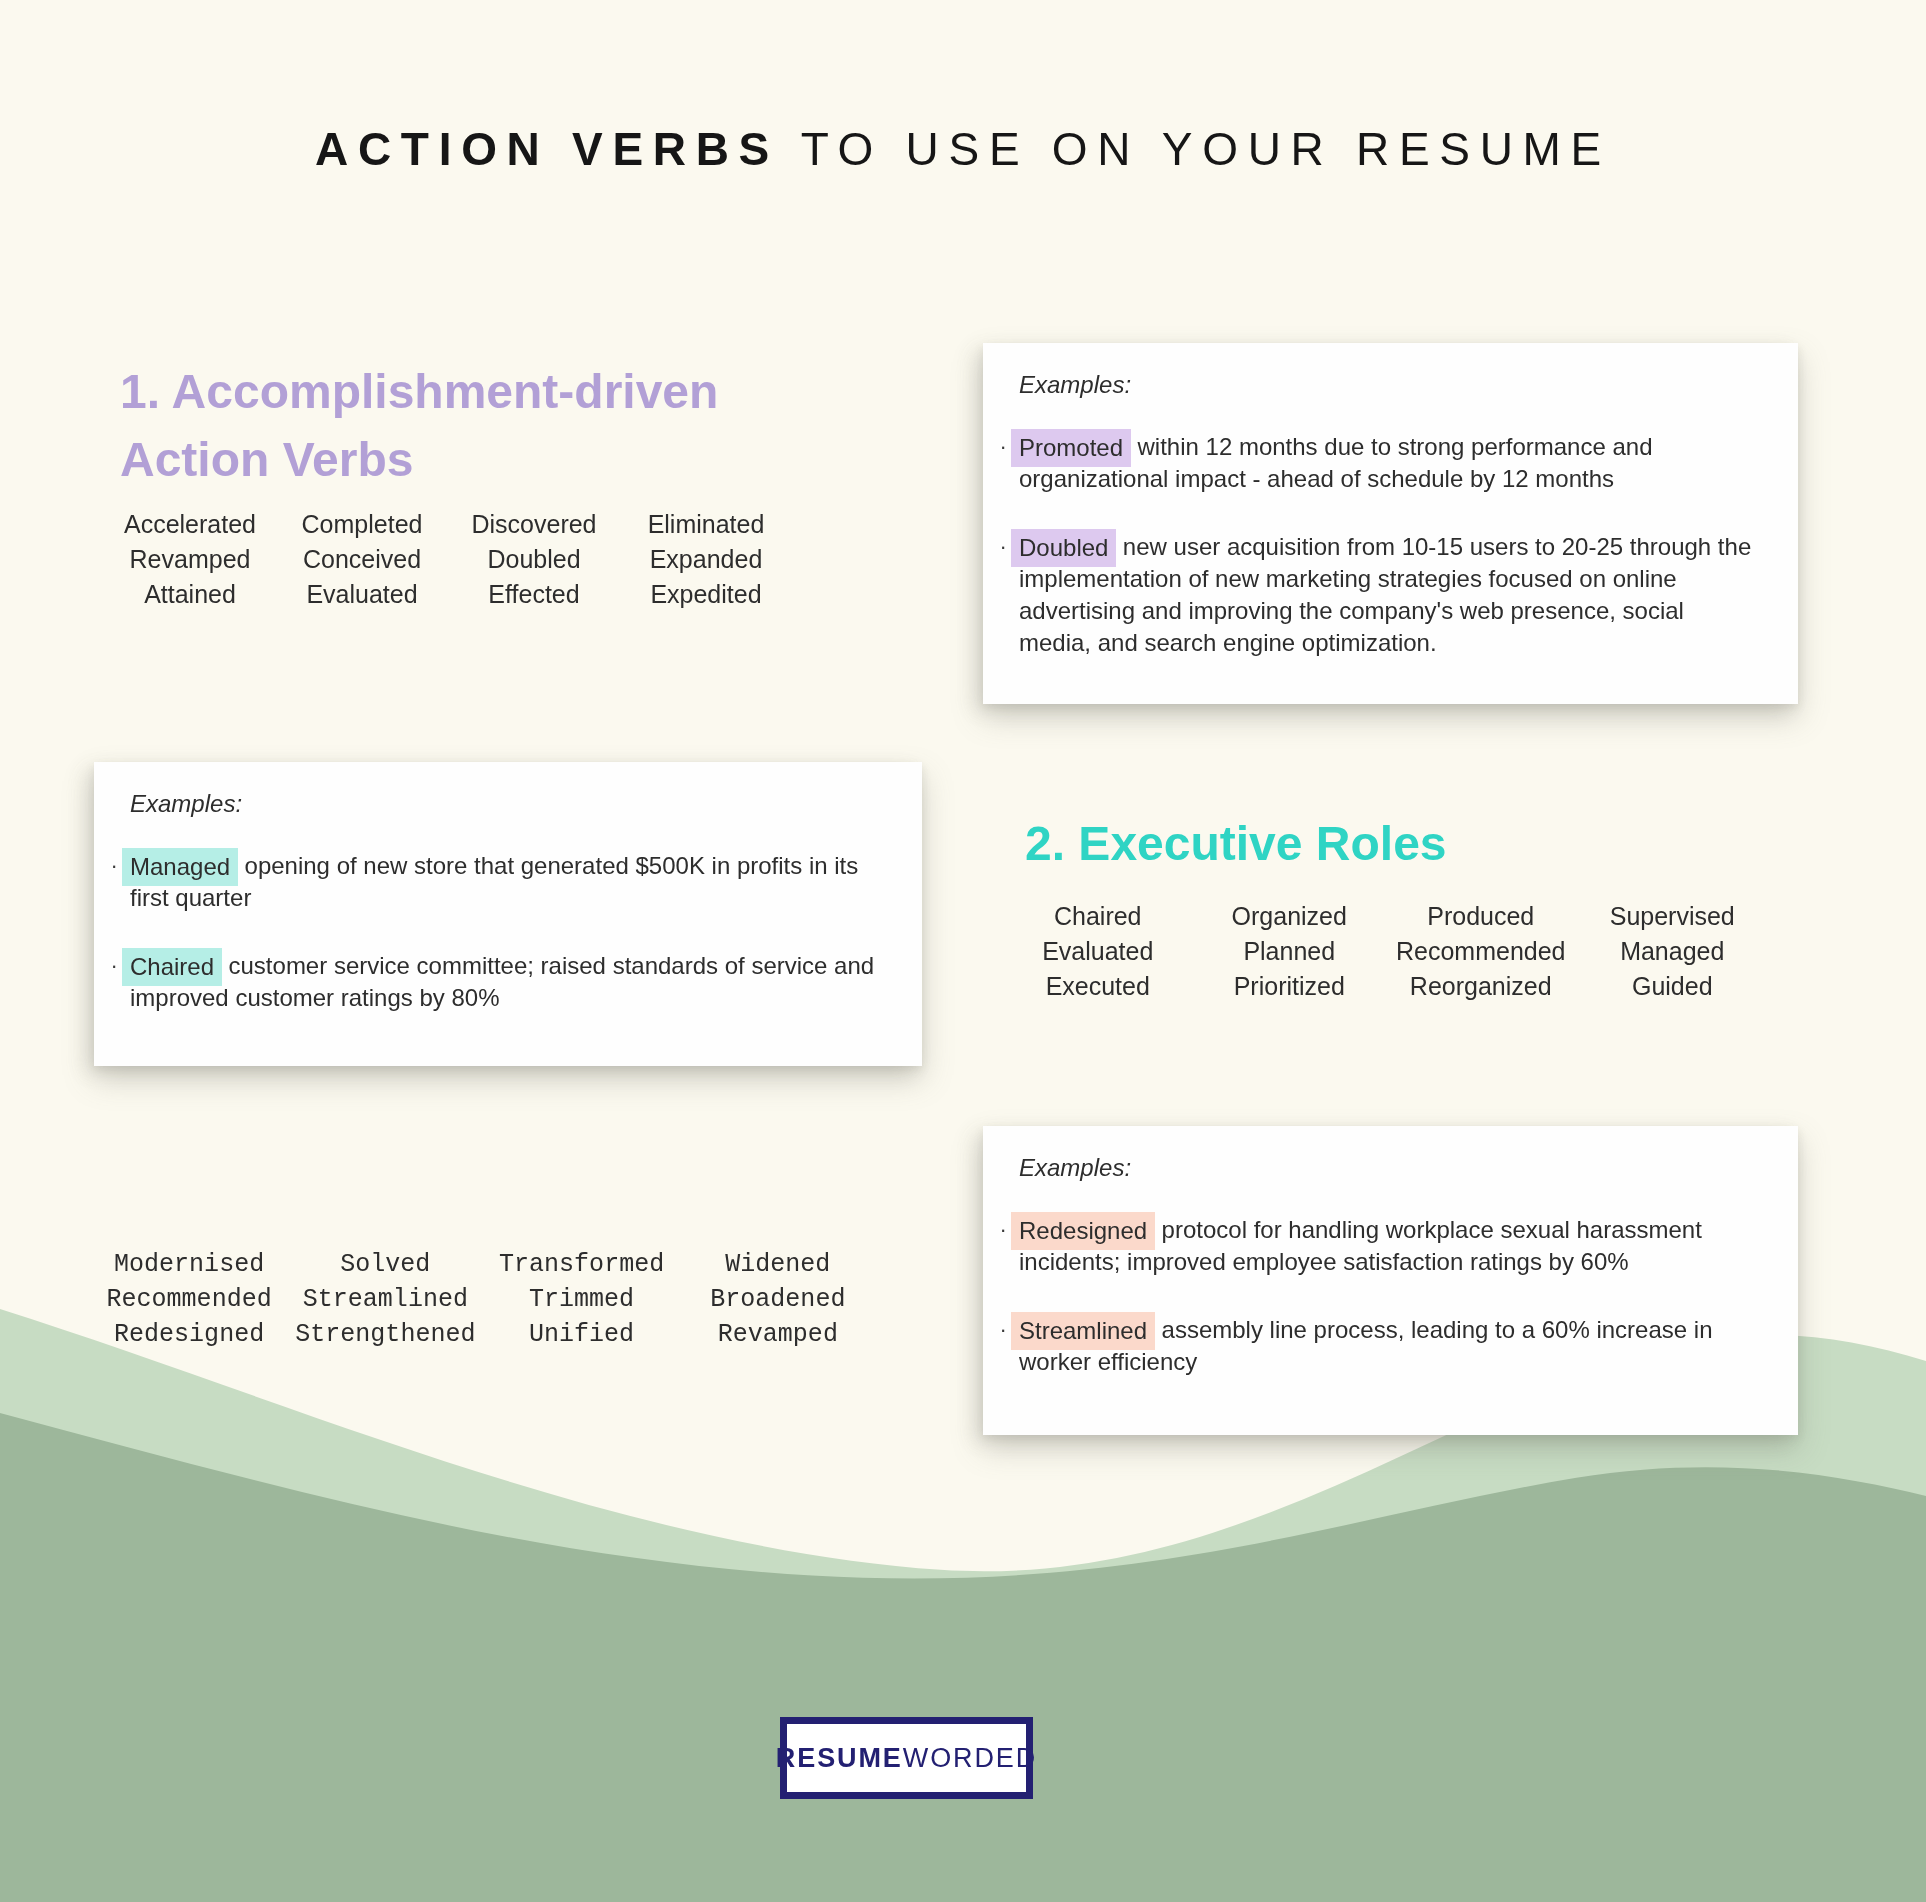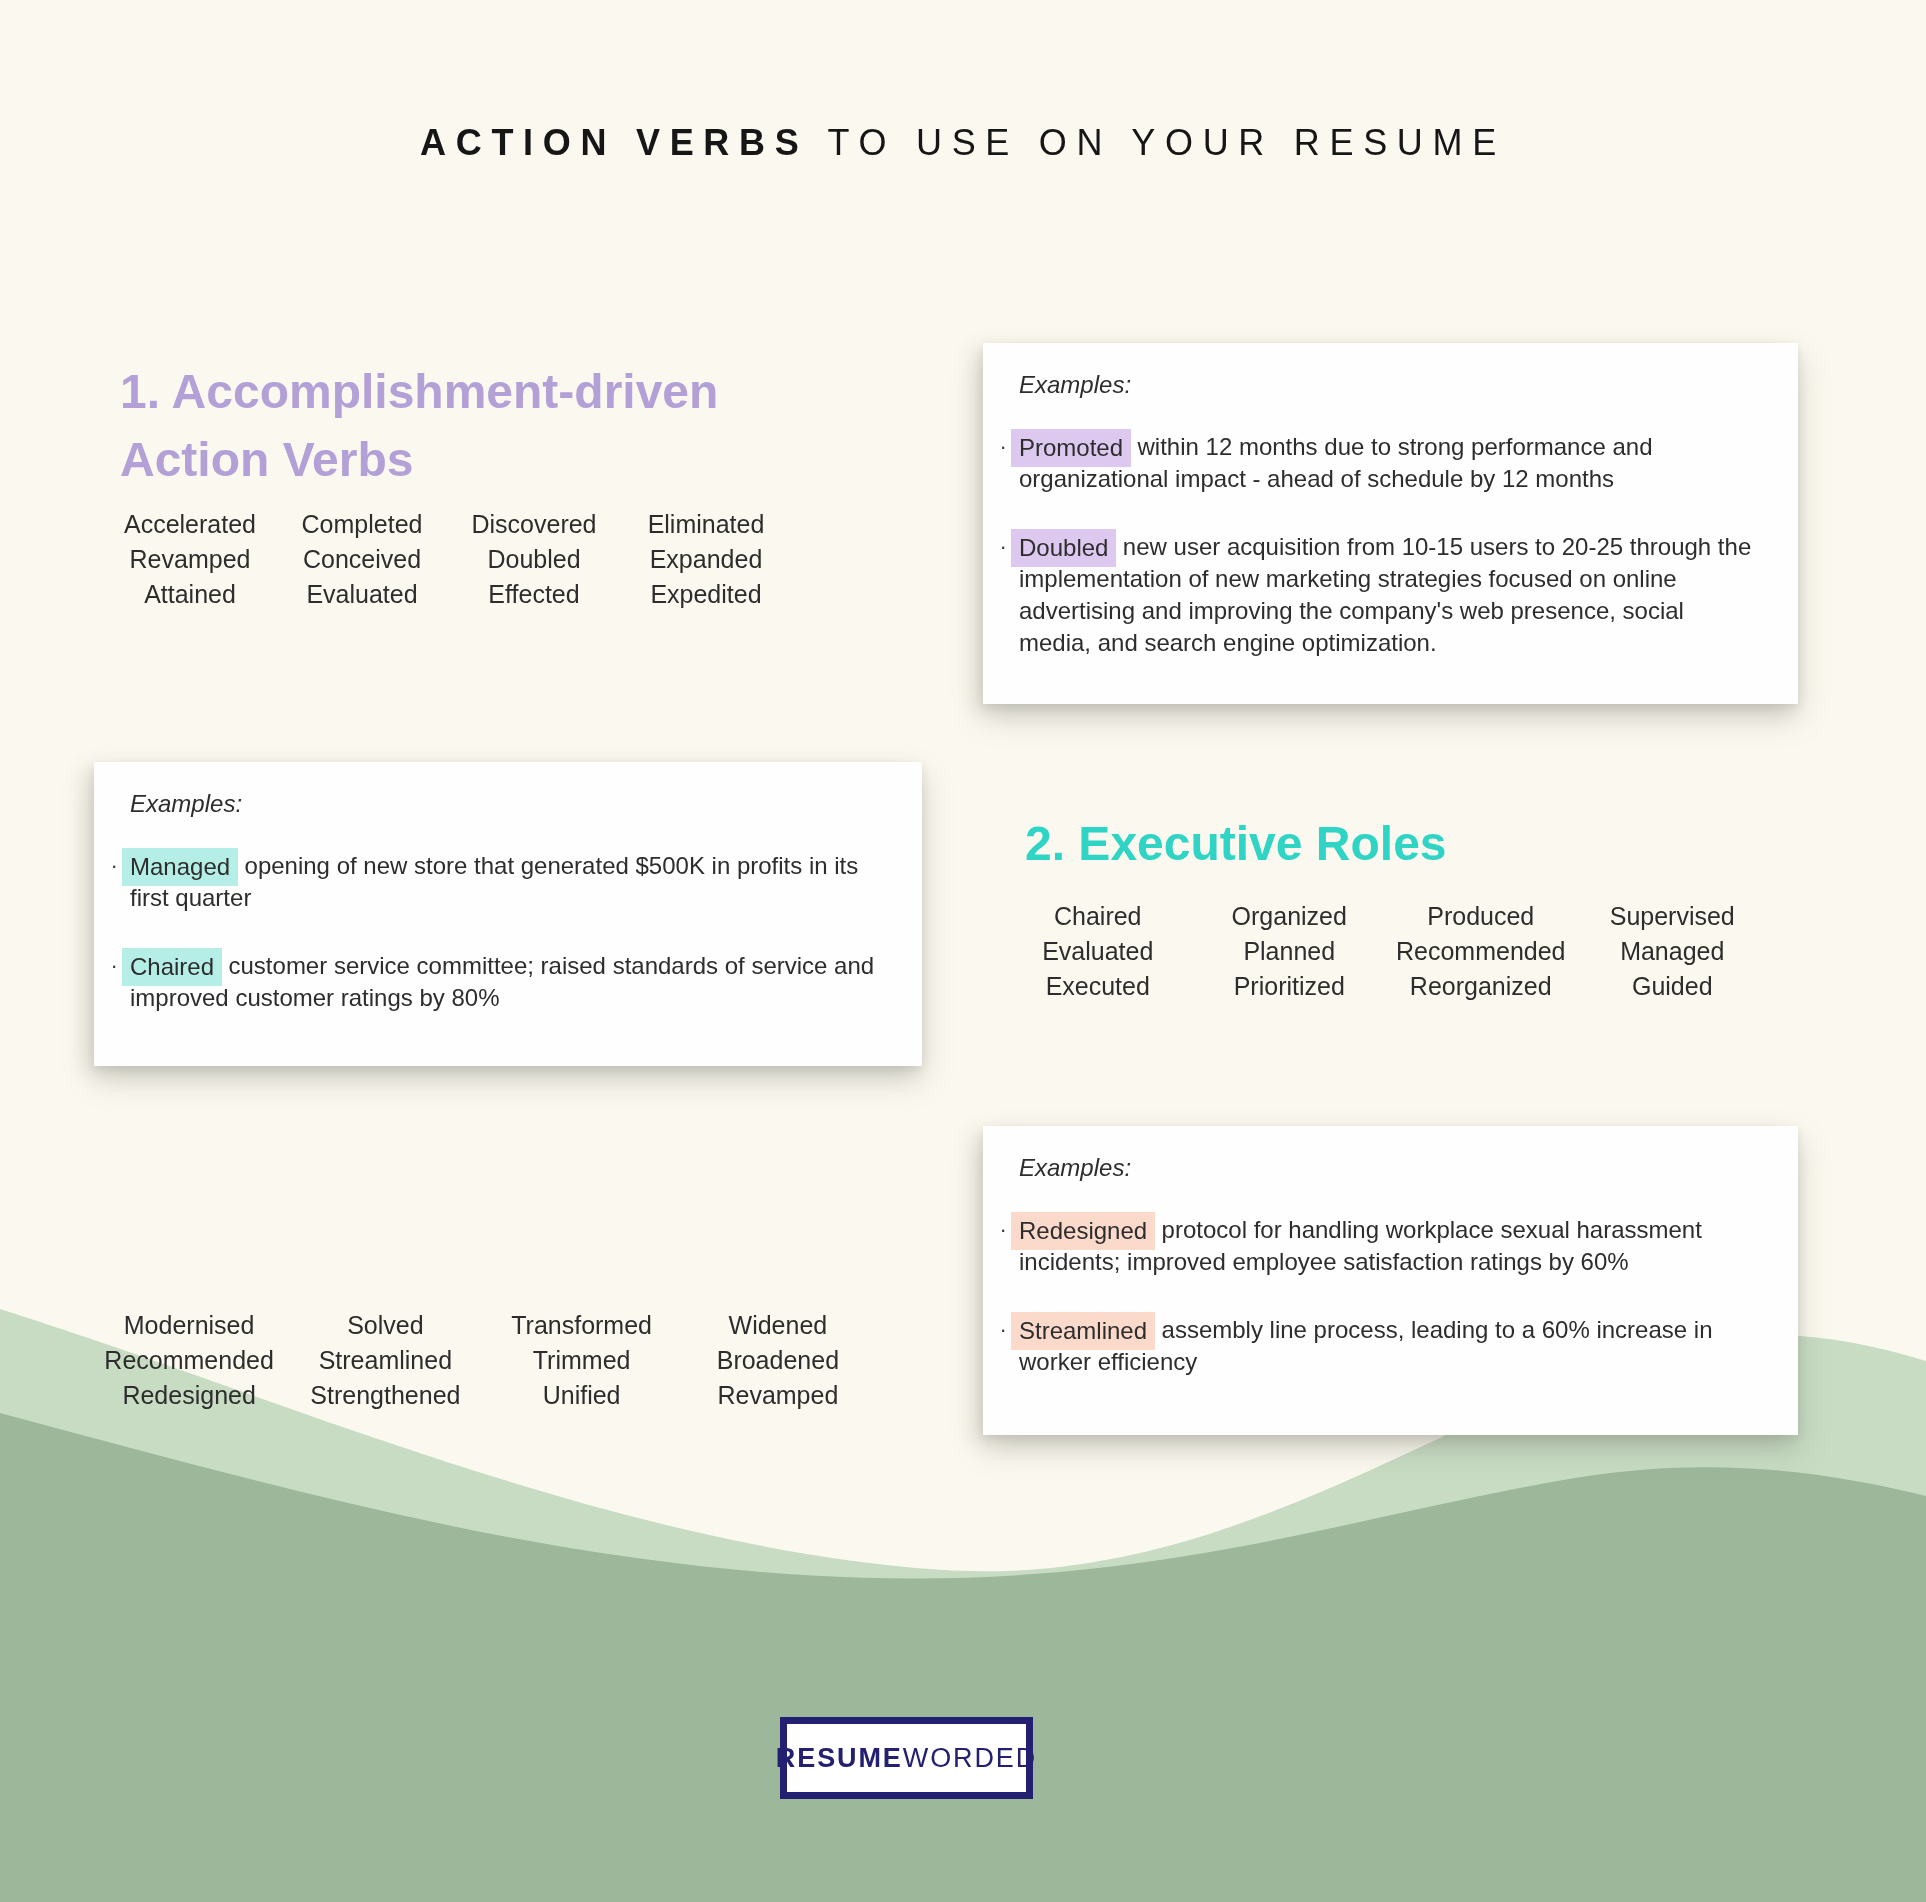--- a/index.html
+++ b/index.html
@@ -11,36 +11,36 @@
   *{margin:0;padding:0;box-sizing:border-box;}
   html,body{width:1926px;height:1902px;}
   body{font-family:"Liberation Sans","DejaVu Sans",sans-serif;background:var(--background);overflow:hidden;}
   .page{position:relative;width:1926px;height:1902px;background:var(--background);overflow:hidden;}
 
   
   .waves{position:absolute;inset:0;width:100%;height:100%;z-index:0;pointer-events:none;}
 
   
   .title{position:absolute;z-index:1;left:0;top:122px;width:100%;text-align:center;
-         font-size:36px;letter-spacing:9.7px;color:var(--title-ink);font-weight:400;white-space:nowrap;}
+         font-size:46px;letter-spacing:9.7px;color:var(--title-ink);font-weight:400;white-space:nowrap;}
   .title .tb{font-weight:700;}
 
   
   .sec{position:absolute;z-index:1;font-weight:700;font-size:48px;line-height:1.42;}
   .sec1{left:120px;top:358px;width:759px;color:var(--purple-heading);}
   .sec2{left:1025px;top:810px;width:778px;color:var(--teal-heading);}
   .sec3{left:120px;top:1153px;width:778px;color:var(--orange-heading);}
 
   
   .wgrid{position:absolute;z-index:1;display:grid;grid-template-columns:repeat(4,1fr);row-gap:9px;
          font-size:25px;line-height:26px;color:var(--ink);}
   .wgrid .wcell{text-align:center;white-space:nowrap;}
   .grid1{left:104px;top:511px;width:688px;}
   .grid2{left:1002px;top:903px;width:766px;}
-  .grid3{left:91px;top:1312px;width:785px;}
+  .grid3{left:91px;top:1252px;width:785px;font-family:Liberation Mono, monospace;}
 
   
   .card{position:absolute;z-index:1;background:var(--card);
         box-shadow:-9px 6.5px 18px rgba(110,110,100,.12), 0 14.3px 29px rgba(110,110,100,.28), 0 3.9px 9px rgba(110,110,100,.14);
         padding:26px 36px;color:var(--ink);font-size:24px;line-height:32px;overflow:hidden;}
   .card .exlabel{font-style:italic;margin-bottom:30px;}
   .card .bullet{position:relative;margin-bottom:36px;}
   .card .bullet:last-child{margin-bottom:0;}
   .card .dot{position:absolute;left:-19.5px;top:0;font-size:22px;color:#3a3a3a;}
   mark.hl{padding:4.5px 7.8px 7.1px;margin:-4.5px 0 -7.1px -7.8px;color:var(--ink);}

